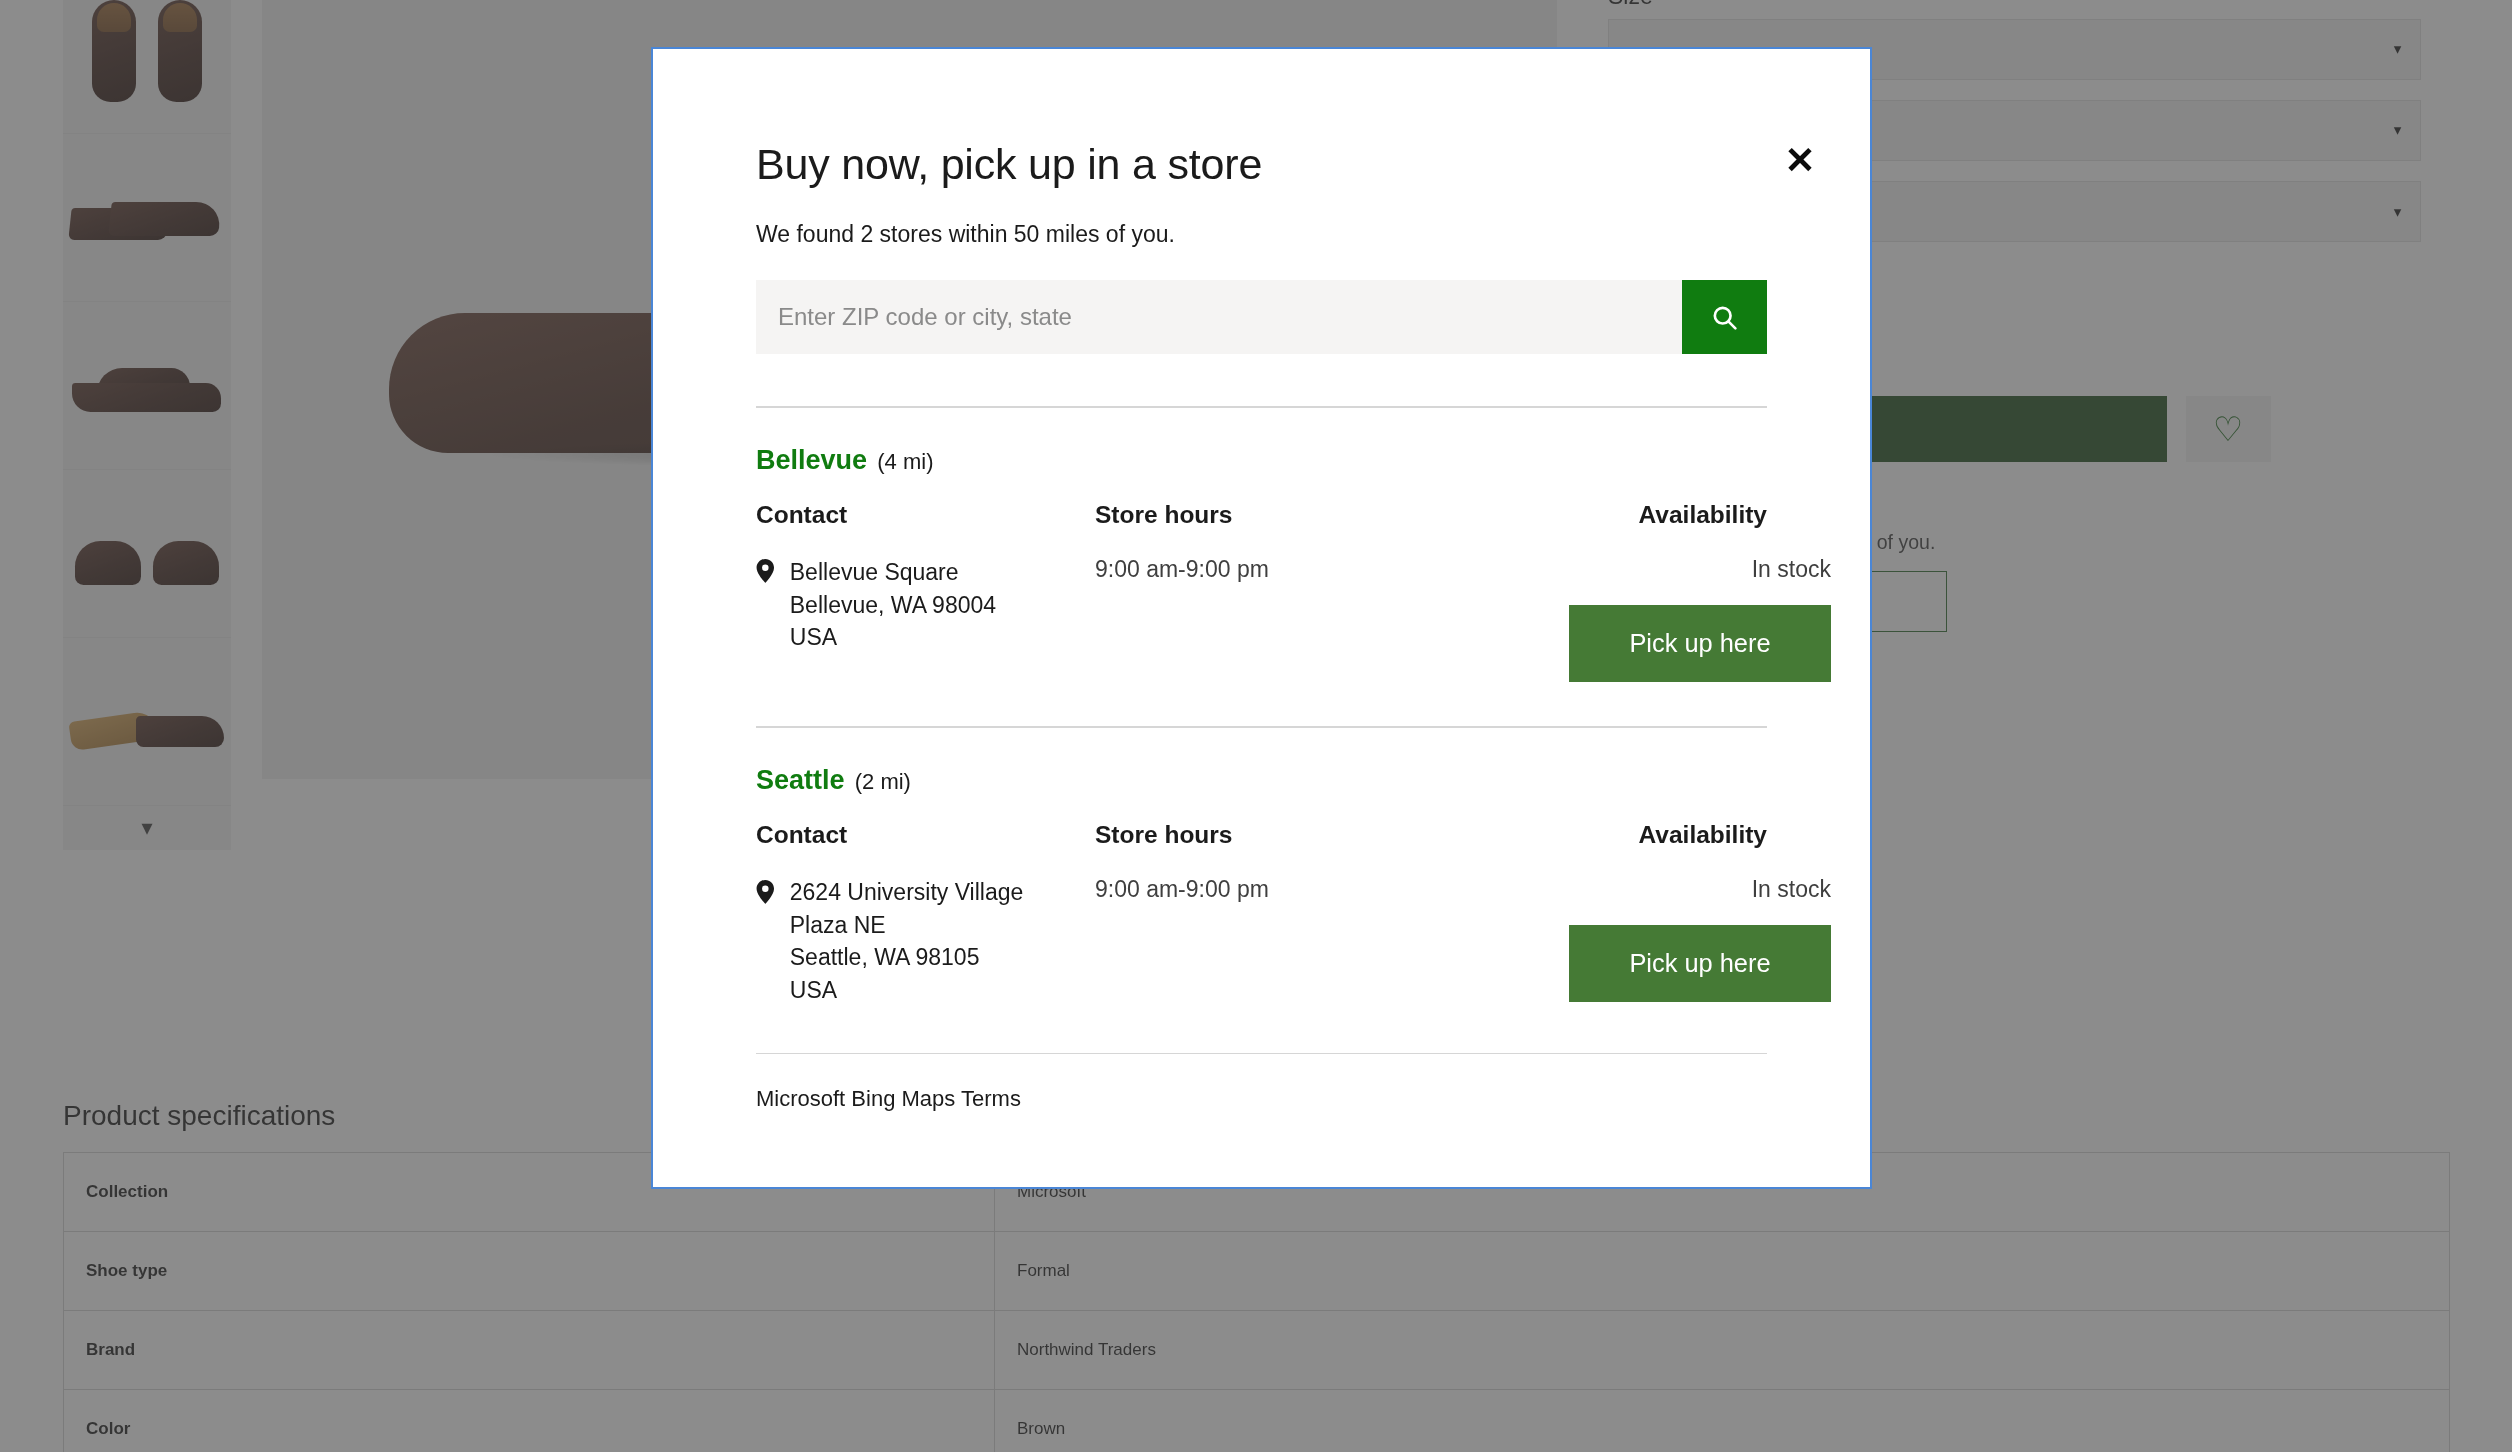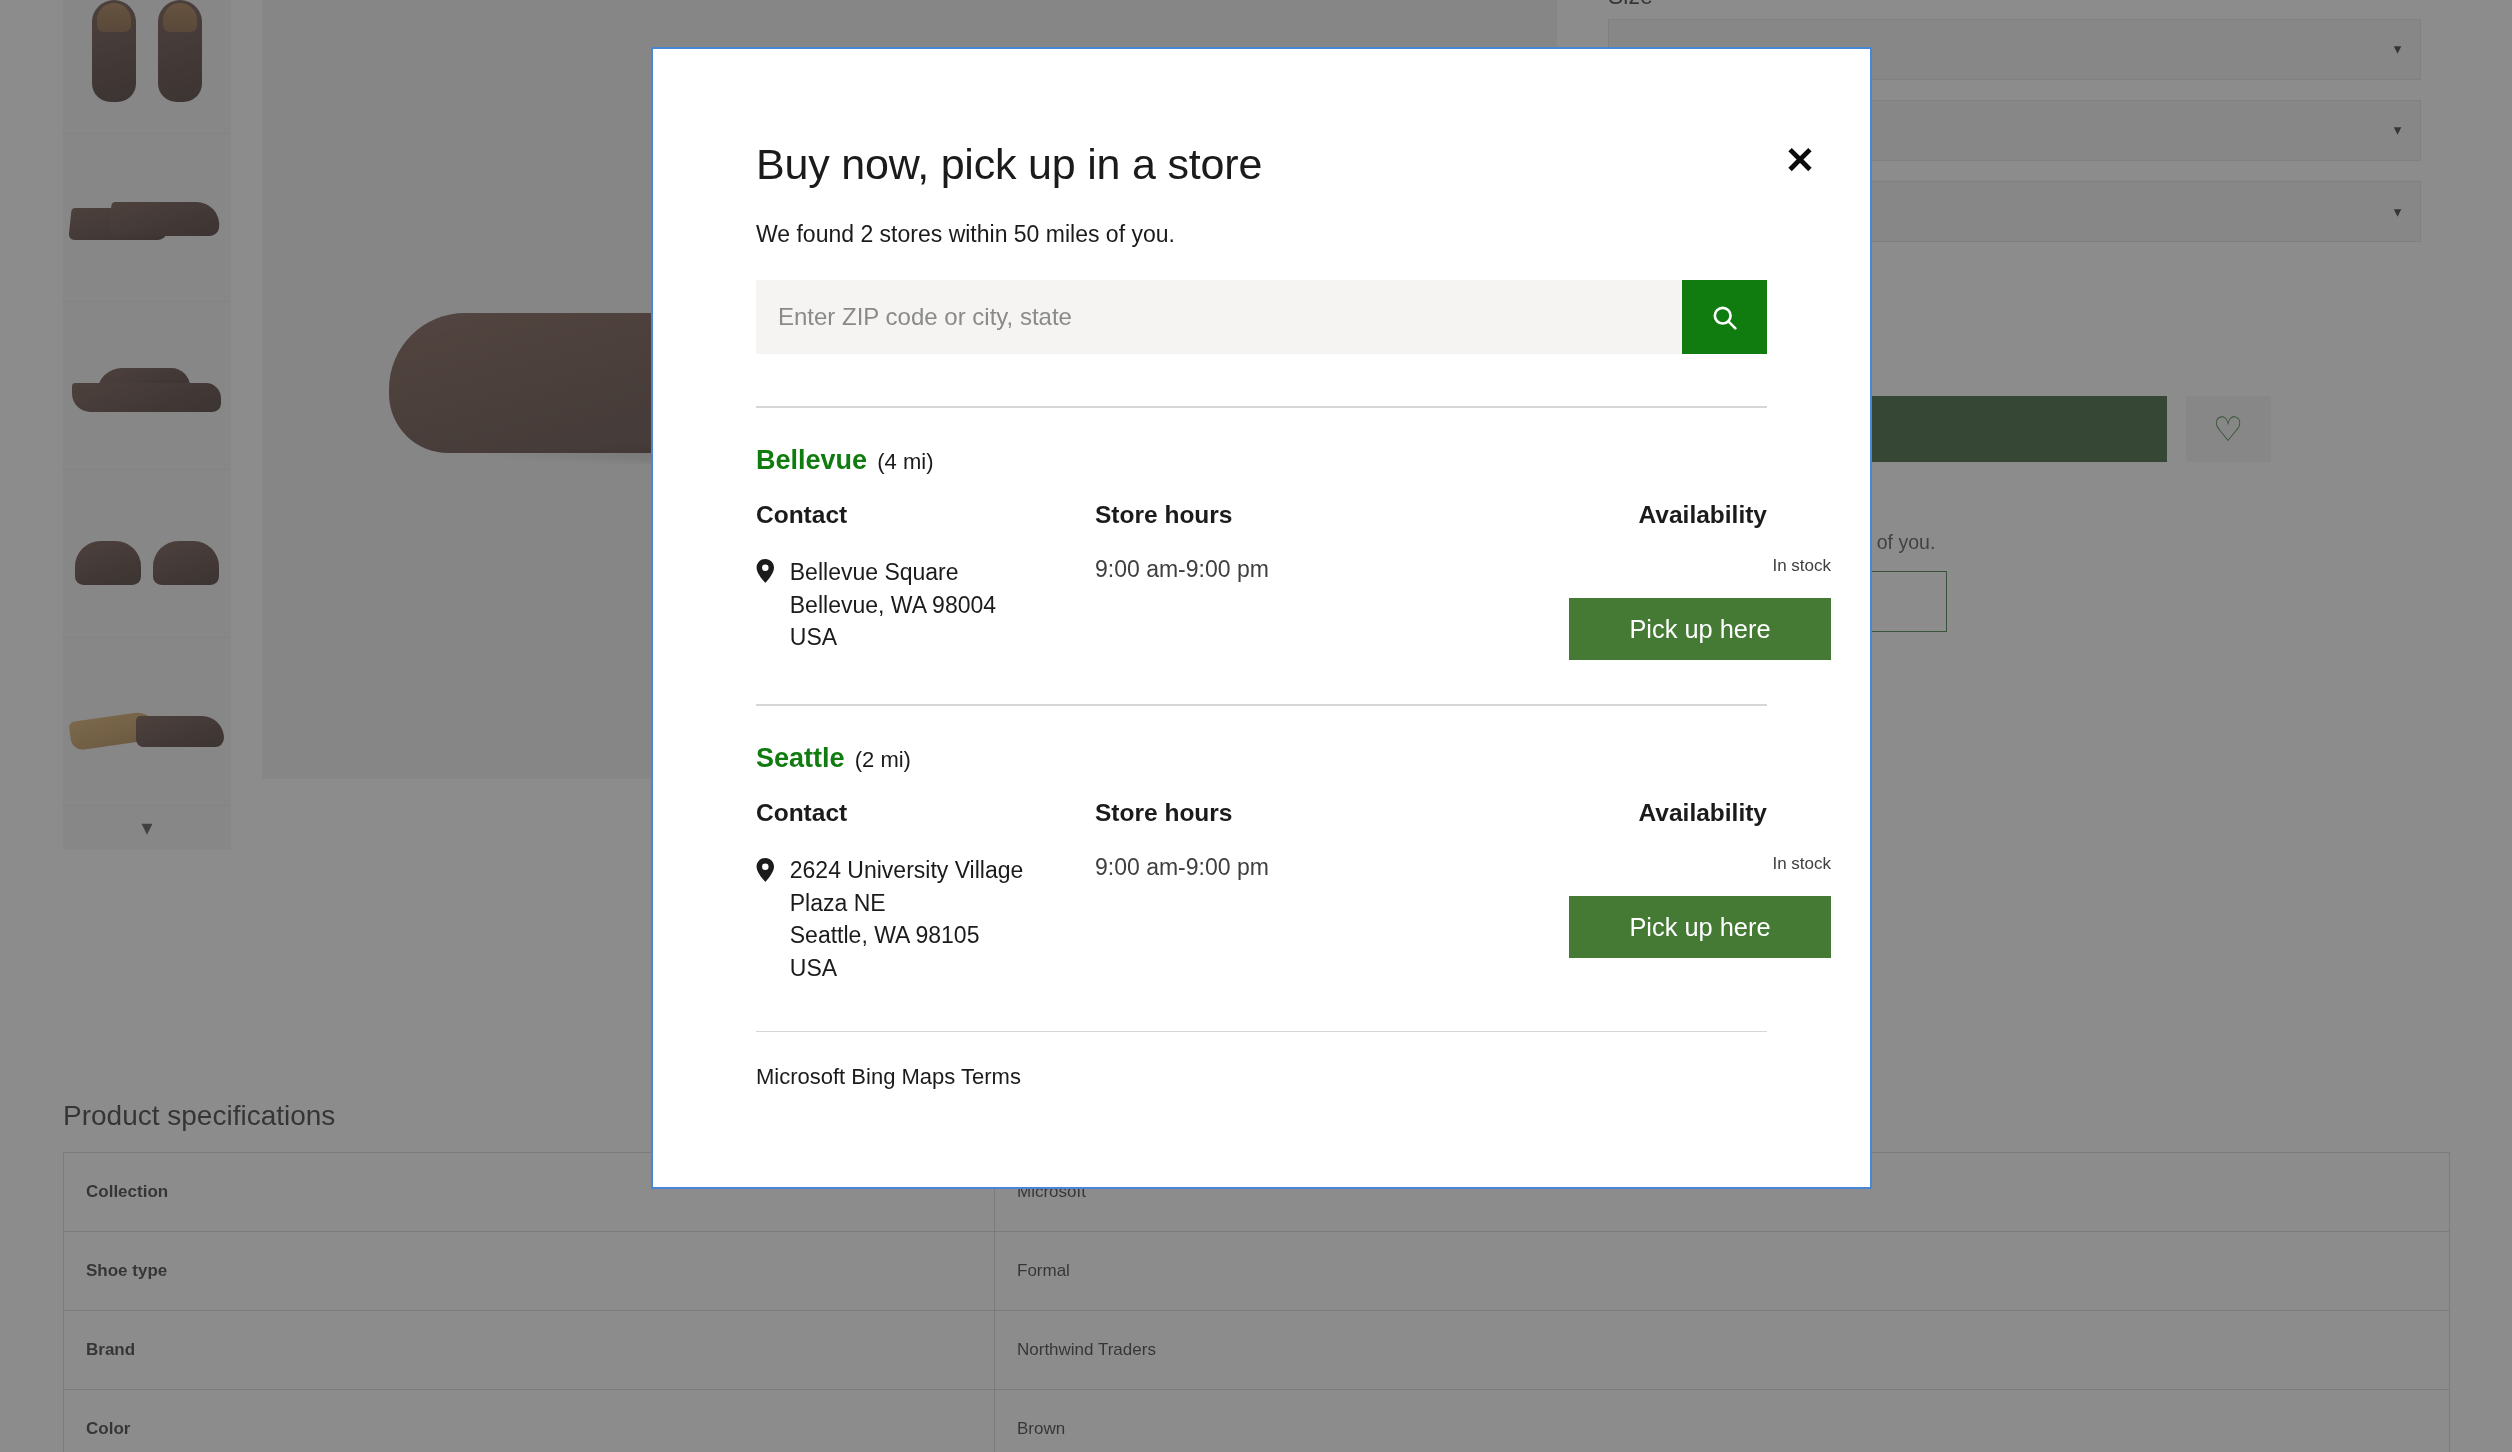--- a/index.html
+++ b/index.html
@@ -310,28 +310,28 @@
   .store-body {
     display: grid;
     grid-template-columns: 339px 474px 1fr;
     margin-top: 27px;
   }
   .addr-cell { display: flex; gap: 15.2px; }
   .pin-icon { flex: 0 0 auto; padding-top: 3.4px; color: #1b1b1b; }
   .addr-text { font-size: 23px; line-height: 1.42; color: #1b1b1b; }
   .hours-cell { font-size: 23px; color: #3f3f3f; }
   .avail-cell { text-align: right; }
-  .avail-text { font-size: 17px; color: #3f3f3f; }
+  .avail-text { font-size: 23px; color: #3f3f3f; }
   .pickup-btn {
     margin-top: 22px;
     display: inline-flex;
     align-items: center;
     justify-content: center;
     width: 262px;
-    height: 62px;
+    height: 77px;
     background: #457a35;
     color: #ffffff;
     font-size: 25.4px;
     border: none;
     cursor: pointer;
     font-family: "Liberation Sans", sans-serif;
   }
 
   .divider-mid {
     height: 1.7px;

